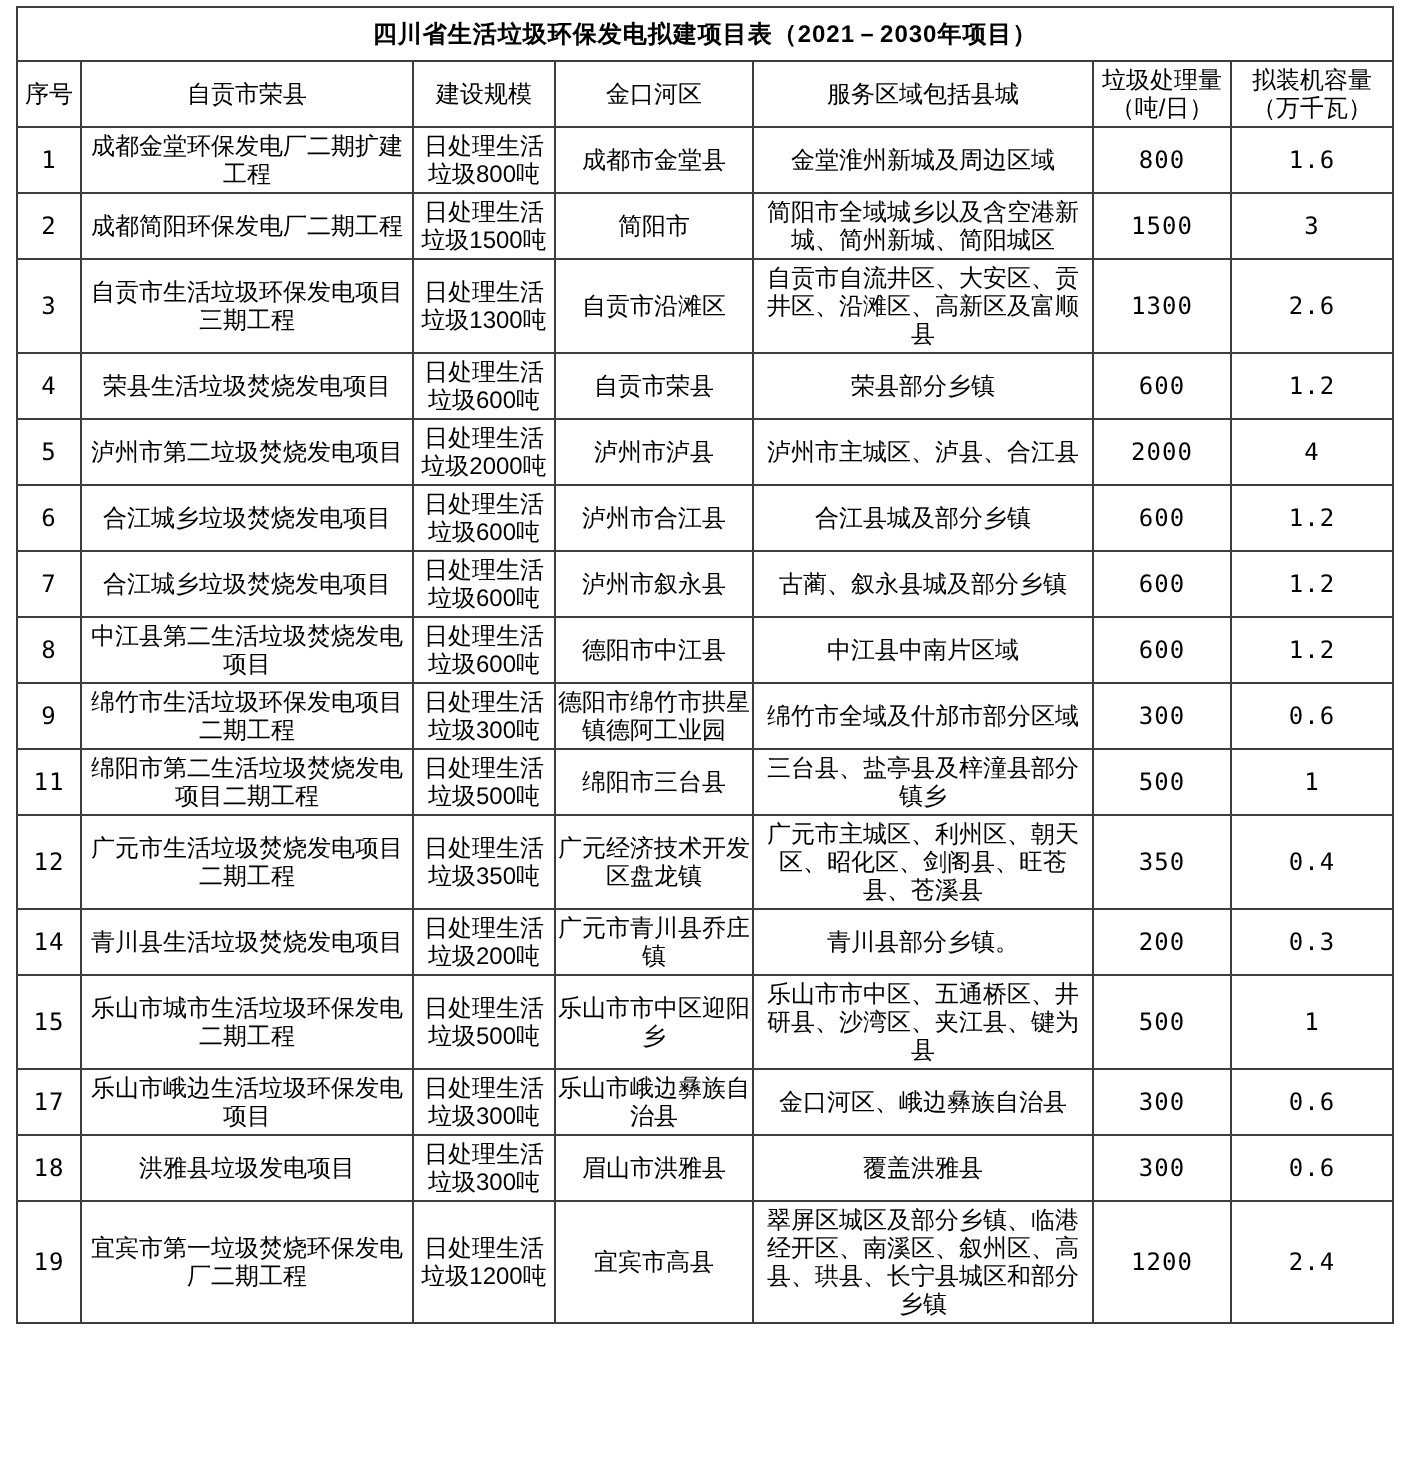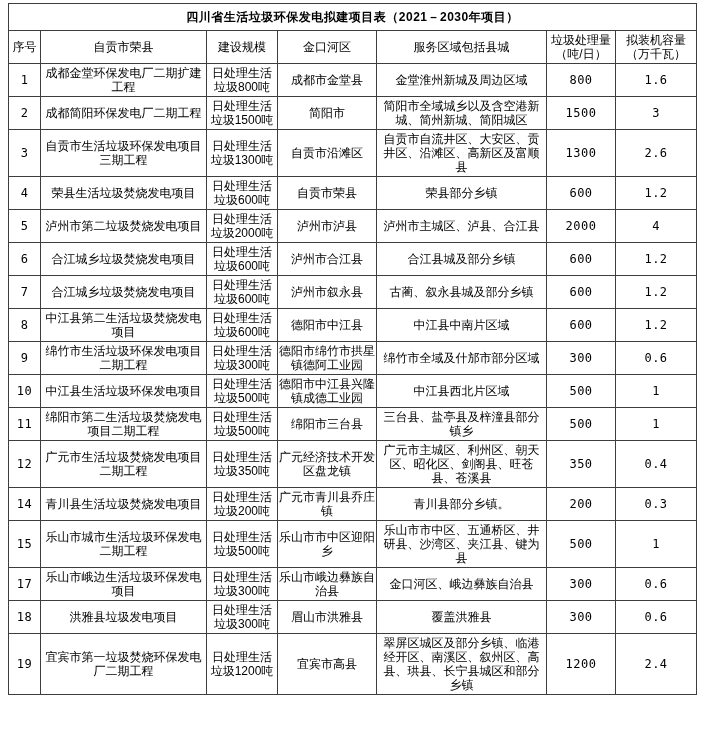--- a/index.html
+++ b/index.html
@@ -160,29 +160,20 @@
         <tr>
           <td class="num">9</td>
           <td>绵竹市生活垃圾环保发电项目二期工程</td>
           <td>日处理生活垃圾300吨</td>
           <td>德阳市绵竹市拱星镇德阿工业园</td>
           <td>绵竹市全域及什邡市部分区域</td>
           <td class="num">300</td>
           <td class="num">0.6</td>
         </tr>
         <tr>
-          <td class="num">10</td>
-          <td>中江县生活垃圾环保发电项目</td>
-          <td>日处理生活垃圾500吨</td>
-          <td>德阳市中江县兴隆镇成德工业园</td>
-          <td>中江县西北片区域</td>
-          <td class="num">500</td>
-          <td class="num">1</td>
-        </tr>
-        <tr>
           <td class="num">11</td>
           <td>绵阳市第二生活垃圾焚烧发电项目二期工程</td>
           <td>日处理生活垃圾500吨</td>
           <td>绵阳市三台县</td>
           <td>三台县、盐亭县及梓潼县部分镇乡</td>
           <td class="num">500</td>
           <td class="num">1</td>
         </tr>
         <tr>
           <td class="num">12</td>

